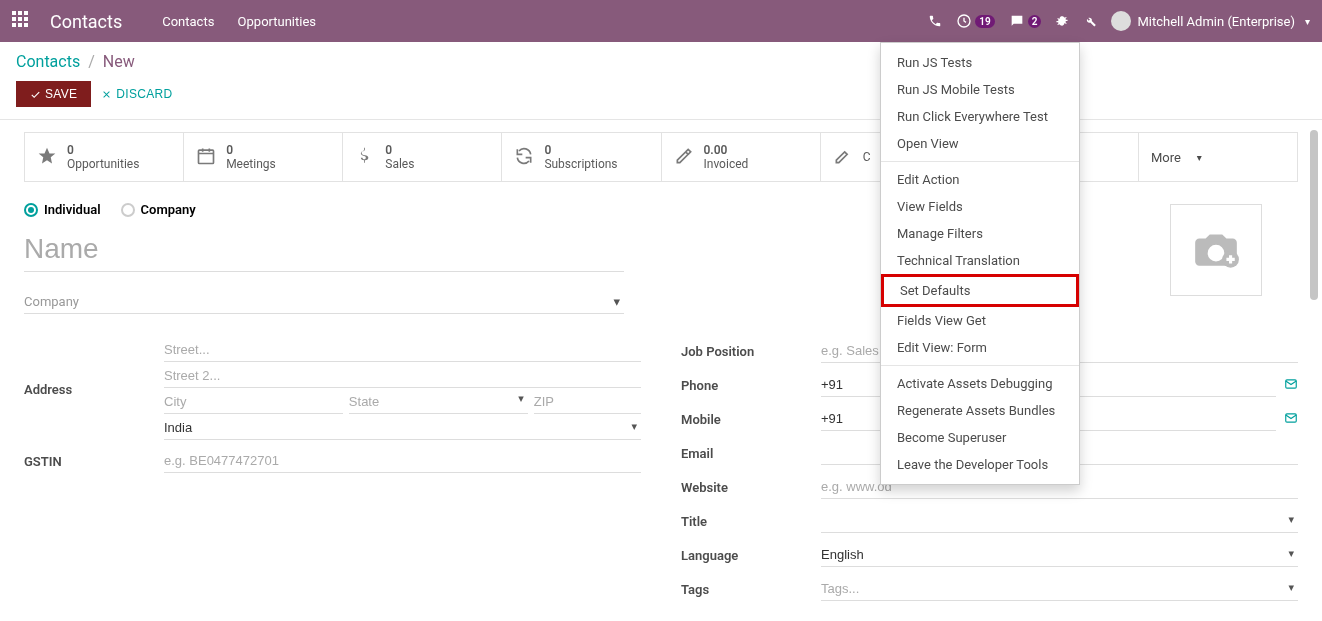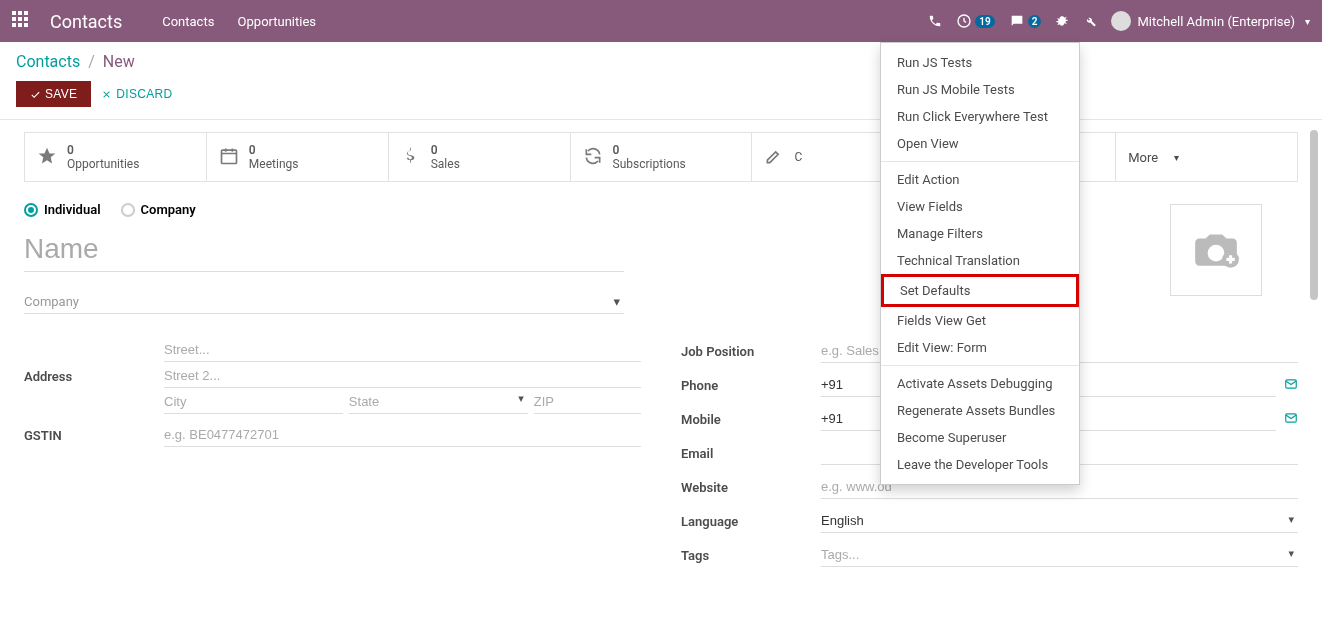--- a/index.html
+++ b/index.html
@@ -4,21 +4,21 @@
 <style>
 * { box-sizing: border-box; margin: 0; padding: 0; }
 body { font-family: -apple-system, BlinkMacSystemFont, "Segoe UI", Roboto, Helvetica, Arial, sans-serif; font-size: 13px; color: #4c4c4c; background: #fff; overflow-x: hidden; }
 .topbar { background: #875a7b; height: 42px; display: flex; align-items: center; color: #fff; padding: 0 12px; }
 .apps-icon { width: 20px; height: 20px; display: inline-grid; grid-template-columns: repeat(3,4px); grid-template-rows: repeat(3,4px); gap: 2px; margin-right: 18px; cursor: pointer; }
 .apps-icon span { background: #fff; width: 4px; height: 4px; }
 .app-title { font-size: 18px; font-weight: 400; margin-right: 40px; }
 .nav-links a { color: #fff; text-decoration: none; font-size: 13px; margin-right: 20px; }
 .topbar-right { margin-left: auto; display: flex; align-items: center; gap: 14px; }
 .icon-btn { position: relative; cursor: pointer; color: #fff; display: flex; align-items: center; }
-.badge { background: #0369a1; color: #fff; font-size: 10px; border-radius: 8px; padding: 1px 4px; margin-left: 3px; font-weight: 600; }
+.badge { background: #701a75; color: #fff; font-size: 10px; border-radius: 8px; padding: 1px 4px; margin-left: 3px; font-weight: 600; }
 .user-block { display: flex; align-items: center; gap: 6px; cursor: pointer; font-size: 13px; }
 .avatar { width: 20px; height: 20px; border-radius: 50%; background: #ddd; display: inline-block; }
 .caret-down { font-size: 10px; margin-left: 4px; }
 
 .breadcrumb-row { padding: 10px 16px 6px; display: flex; align-items: center; gap: 8px; font-size: 16px; color: #875a7b; }
 .breadcrumb-row .bc-link { color: #00a09d; cursor: pointer; }
 .breadcrumb-row .bc-sep { color: #aaa; }
 
 .action-row { padding: 4px 16px 12px; display: flex; align-items: center; gap: 10px; border-bottom: 1px solid #e5e5e5; }
 .btn-save { background: #7f1d1d; color: #fff; border: none; padding: 6px 14px; font-size: 12px; letter-spacing: .3px; cursor: pointer; display: flex; align-items: center; gap: 4px; }
@@ -204,20 +204,29 @@
           <path d="M4 4v6h6M20 20v-6h-6"></path>
           <path d="M20 10A8 8 0 006 6M4 14a8 8 0 0014 4"></path>
         </svg></span>
     <span class="stat-text">
         <span class="stat-num">0</span>
         <span class="stat-label">Subscriptions</span>
       </span>
   </div>
   <div class="stat-box">
     <span class="stat-icon"><svg width="20" height="20" viewBox="0 0 24 24" fill="none" stroke="currentColor" stroke-width="2">
+          <path d="M4 17l10-10 3 3L7 20H4v-3zM14 7l3-3 3 3-3 3"></path>
+        </svg></span>
+    <span class="stat-text">
+        <span class="stat-num">0.00</span>
+        <span class="stat-label">Invoiced</span>
+      </span>
+  </div>
+  <div class="stat-box">
+    <span class="stat-icon"><svg width="20" height="20" viewBox="0 0 24 24" fill="none" stroke="currentColor" stroke-width="2">
           <path d="M4 17l10-10 3 3L7 20H4v-3z"></path>
         </svg></span>
     <span class="stat-text">
         <span class="stat-label">C</span>
       </span>
   </div>
   <div class="stat-box" style="min-width:60px;">
     <span class="stat-text">
         <span class="stat-label">Accou...</span>
       </span>
@@ -265,20 +274,21 @@
       <div class="field-row">
         <span class="field-label">Address</span>
         <div class="addr-group">
           <input class="field-input" placeholder="Street..." style="">
           <input class="field-input" placeholder="Street 2..." style="">
           <div class="addr-sub">
             <input class="field-input" style="flex: 1 1 0%;" placeholder="City">
             <div class="state-wrap"><input class="field-input" style="width: 100%;" placeholder="State"></div>
             <input class="field-input" style="flex: 0.6 1 0%;" placeholder="ZIP">
           </div>
+          <div class="sel-wrap"><input class="field-input" style="width: 100%;" value="India"></div>
         </div>
       </div>
       <div class="field-row">
         <span class="field-label">GSTIN</span>
         <input class="field-input" placeholder="e.g. BE0477472701" style="">
       </div>
     </div>
 
     <div class="col">
       <div class="field-row">
@@ -303,20 +313,24 @@
       </div>
       <div class="field-row">
         <span class="field-label">Email</span>
         <input class="field-input" style="">
       </div>
       <div class="field-row">
         <span class="field-label">Website</span>
         <input class="field-input" placeholder="e.g. www.od" style="">
       </div>
       <div class="field-row">
+        <span class="field-label">Title</span>
+        <div class="sel-wrap"><input class="field-input" style="width: 100%;"></div>
+      </div>
+      <div class="field-row">
         <span class="field-label">Language</span>
         <div class="sel-wrap"><input class="field-input" style="width: 100%;" value="English"></div>
       </div>
       <div class="field-row">
         <span class="field-label">Tags</span>
         <div class="sel-wrap"><input class="field-input" style="width: 100%;" placeholder="Tags..."></div>
       </div>
     </div>
   </div>
 </div>

